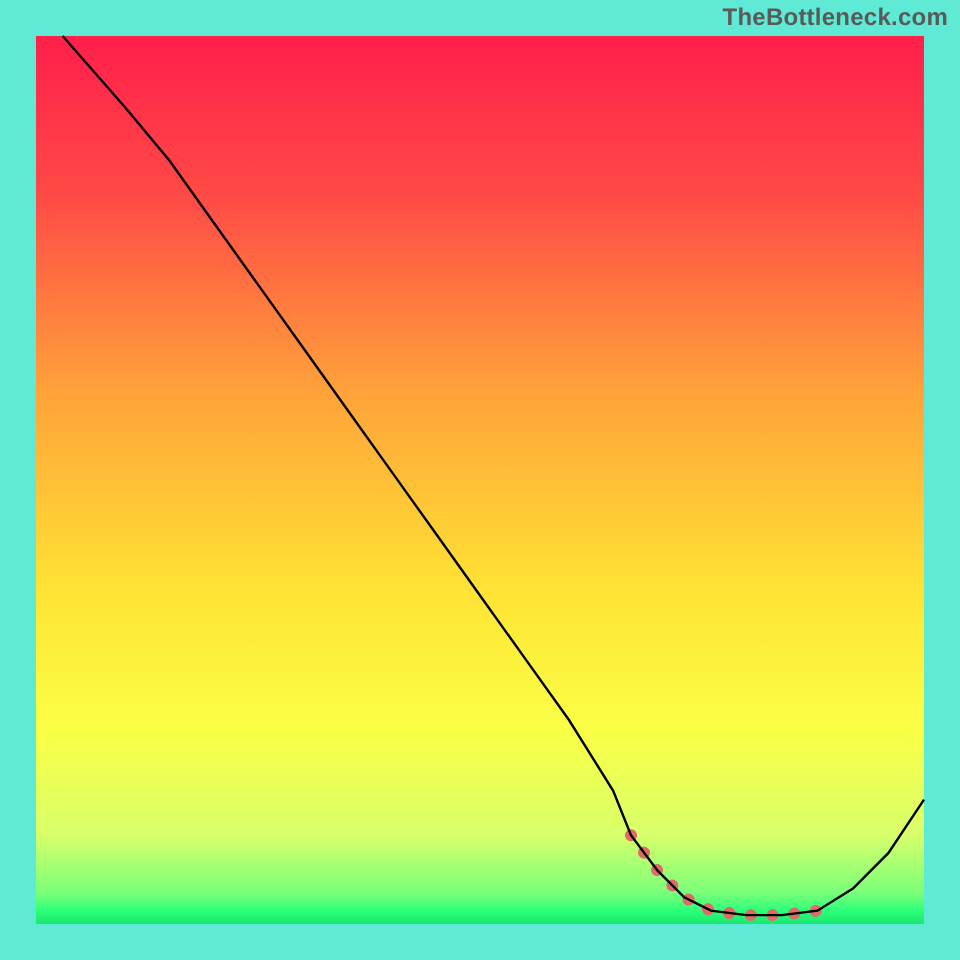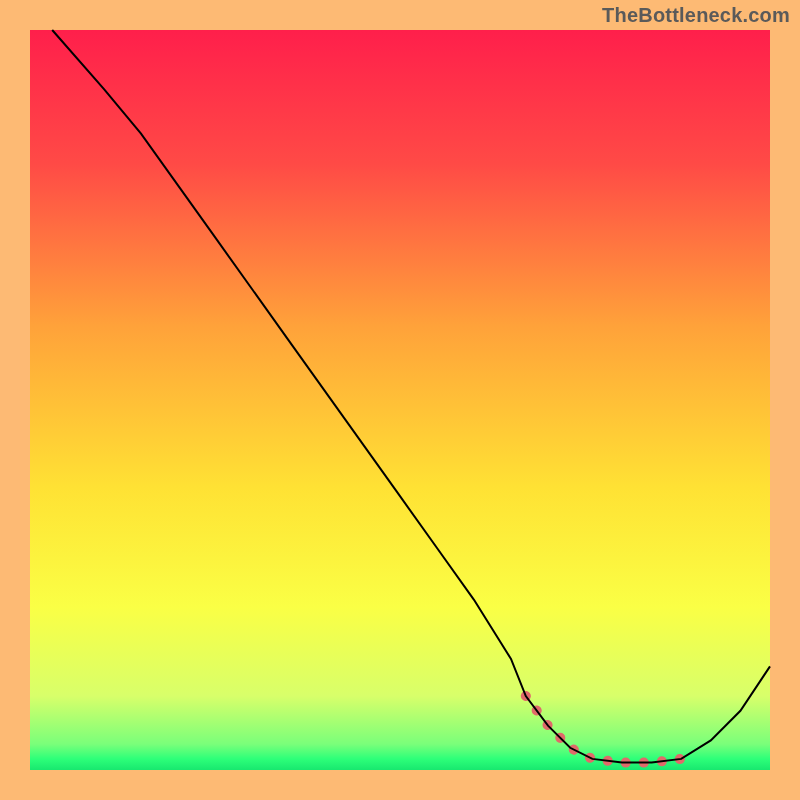--- a/index.html
+++ b/index.html
@@ -8,21 +8,21 @@
     width: 800px;
     height: 800px;
     background: #000;
     overflow: hidden;
     font-family: Arial, Helvetica, sans-serif;
   }
   .stage {
     position: relative;
     width: 800px;
     height: 800px;
-    background: #fdba74;
+    background: #5eead4;
   }
   .watermark {
     position: absolute;
     top: 4px;
     right: 10px;
     color: #5a5a5a;
     font-size: 20px;
     font-weight: bold;
     letter-spacing: 0.2px;
     z-index: 10;

